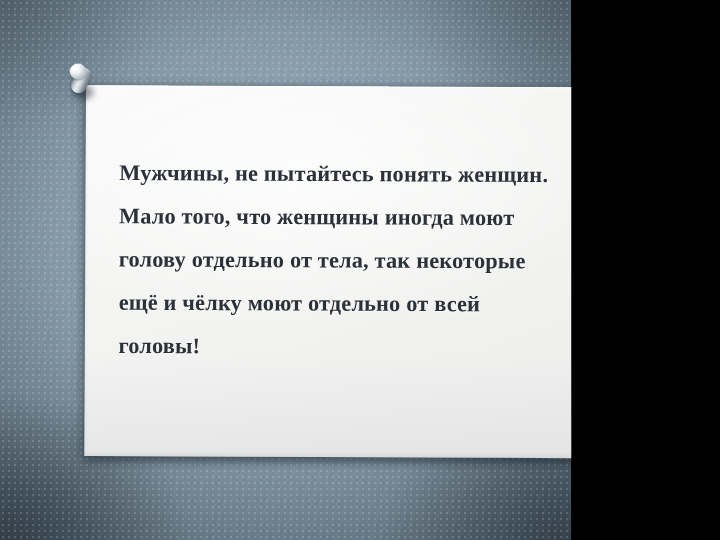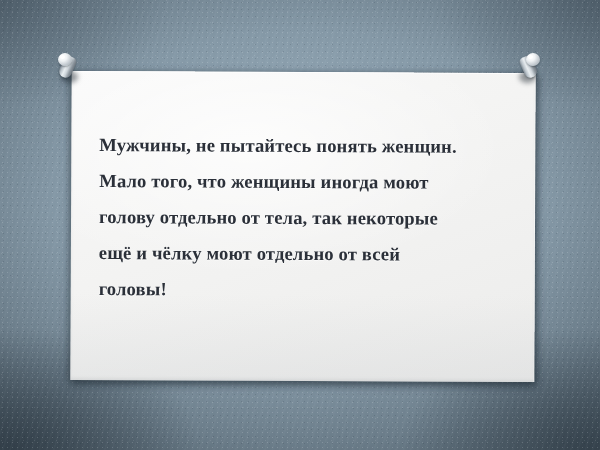--- a/index.html
+++ b/index.html
@@ -3,21 +3,21 @@
 <meta charset="utf-8">
 <style>
   html, body {
     margin: 0;
     padding: 0;
     background: #000;
   }
 
   #scene {
     position: relative;
-    width: 600px;
+    width: 476px;
     height: 450px;
     overflow: hidden;
     font-family: "Liberation Serif", serif;
   }
 
   
   .wall-base {
     position: absolute;
     inset: 0;
     background: #8ea2b0;

